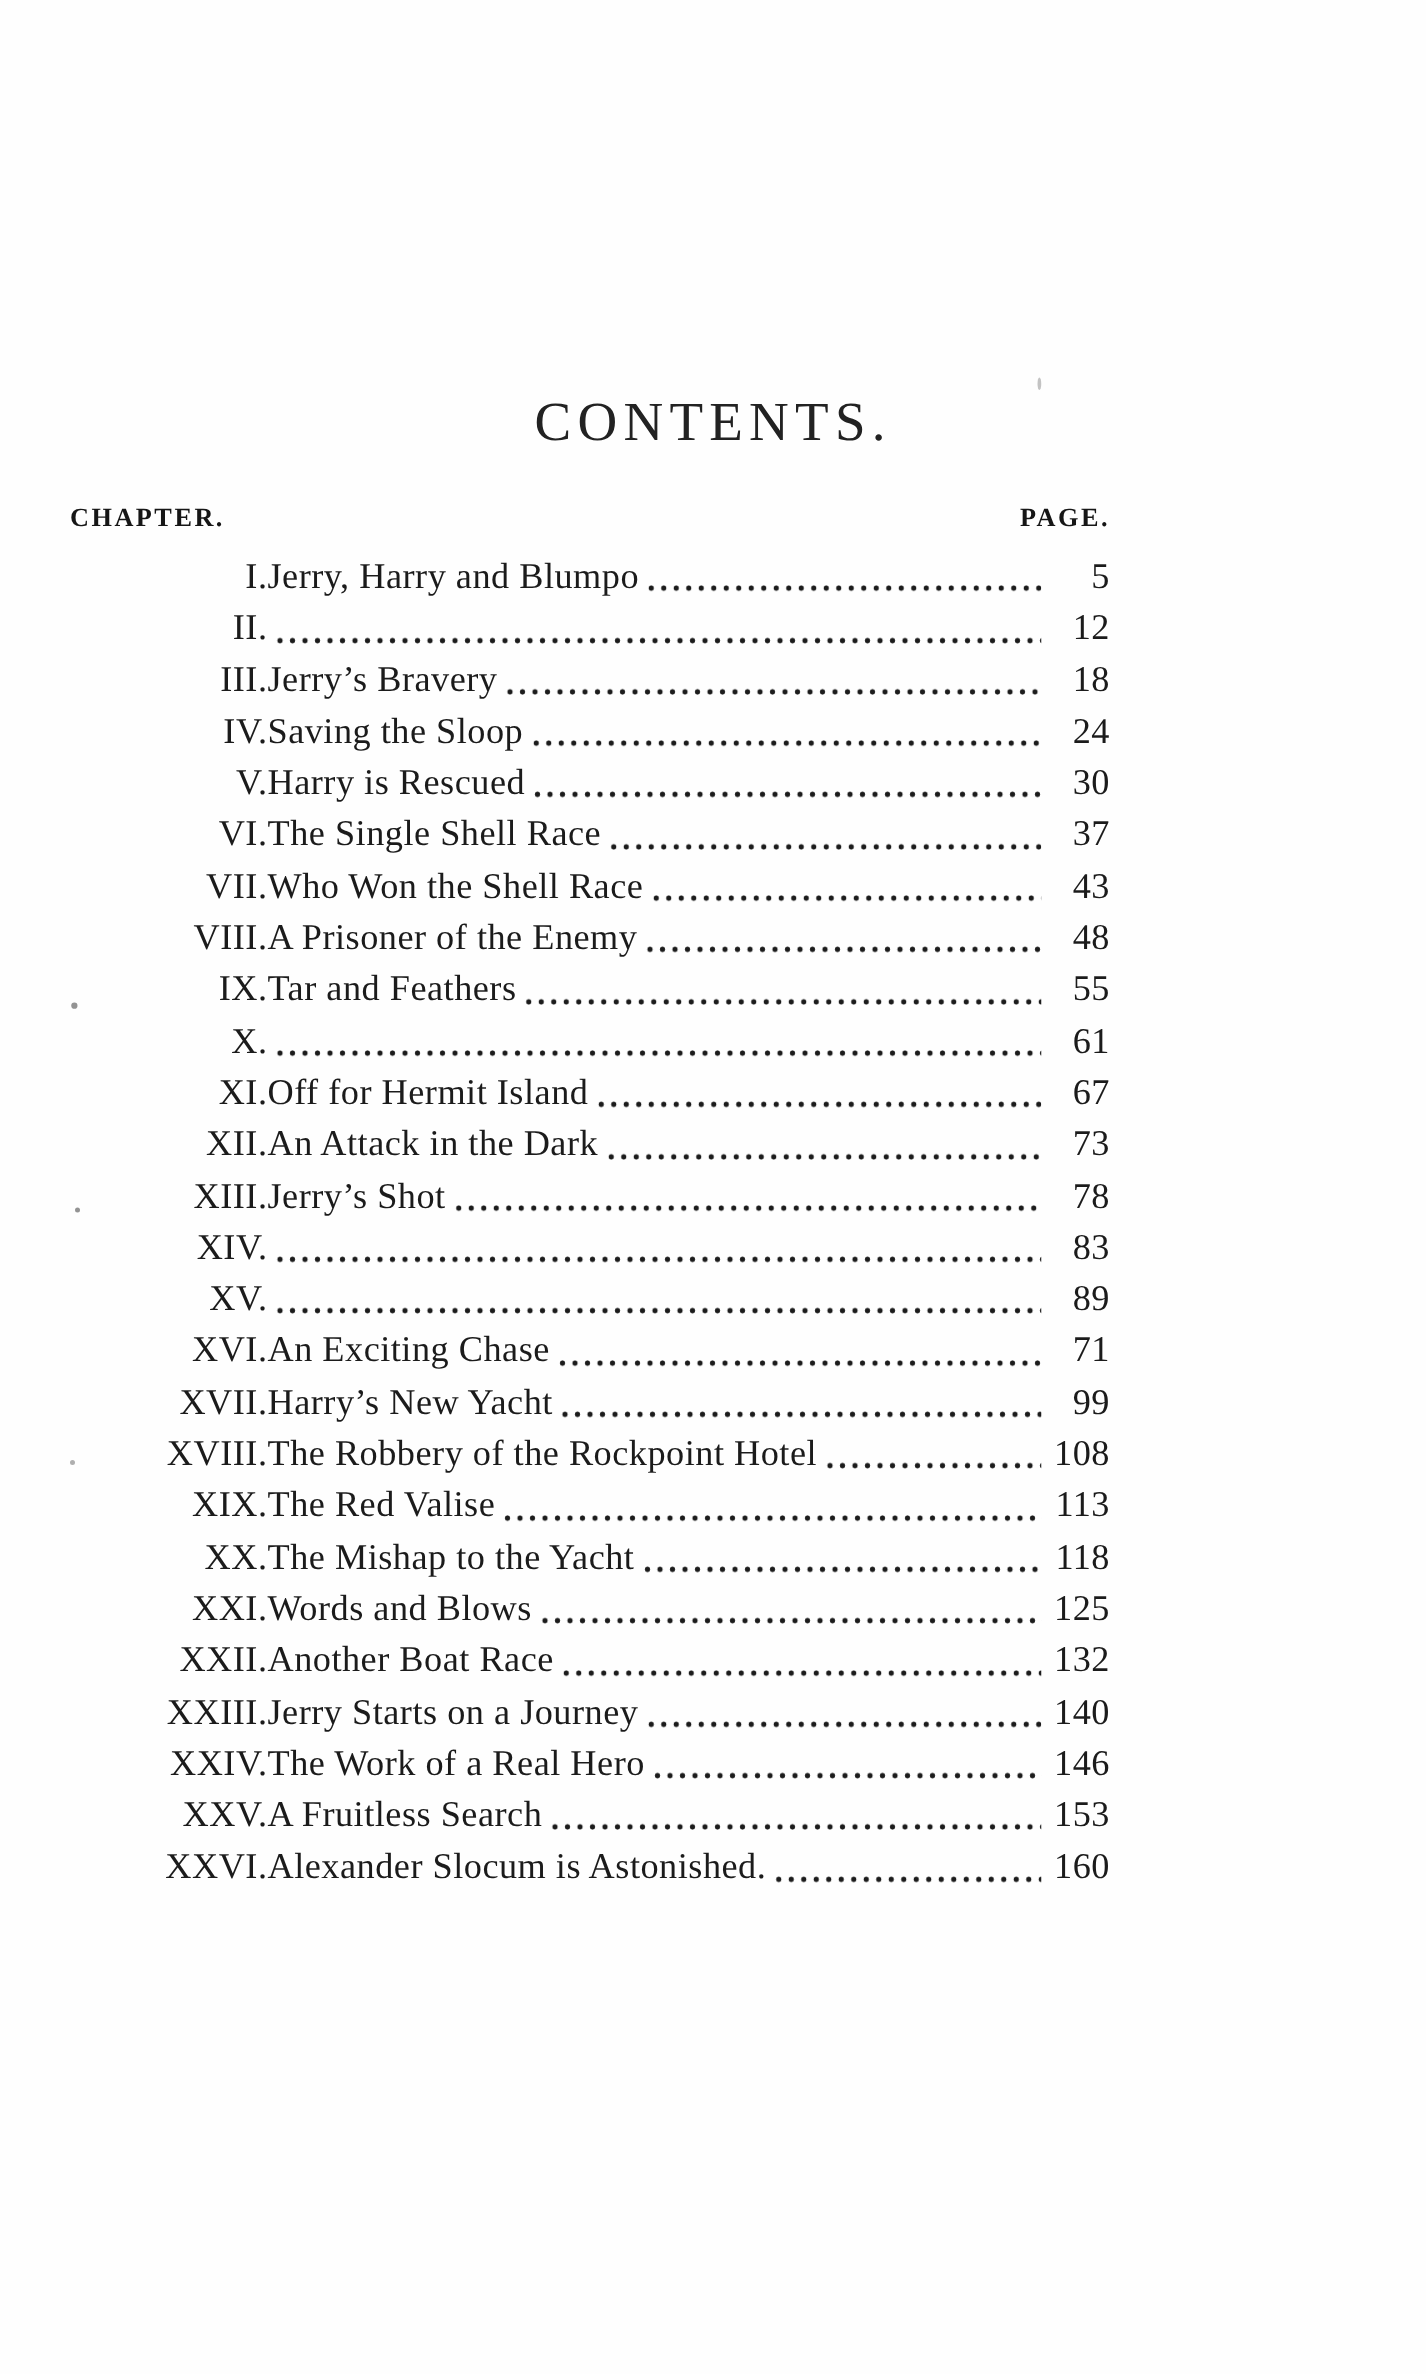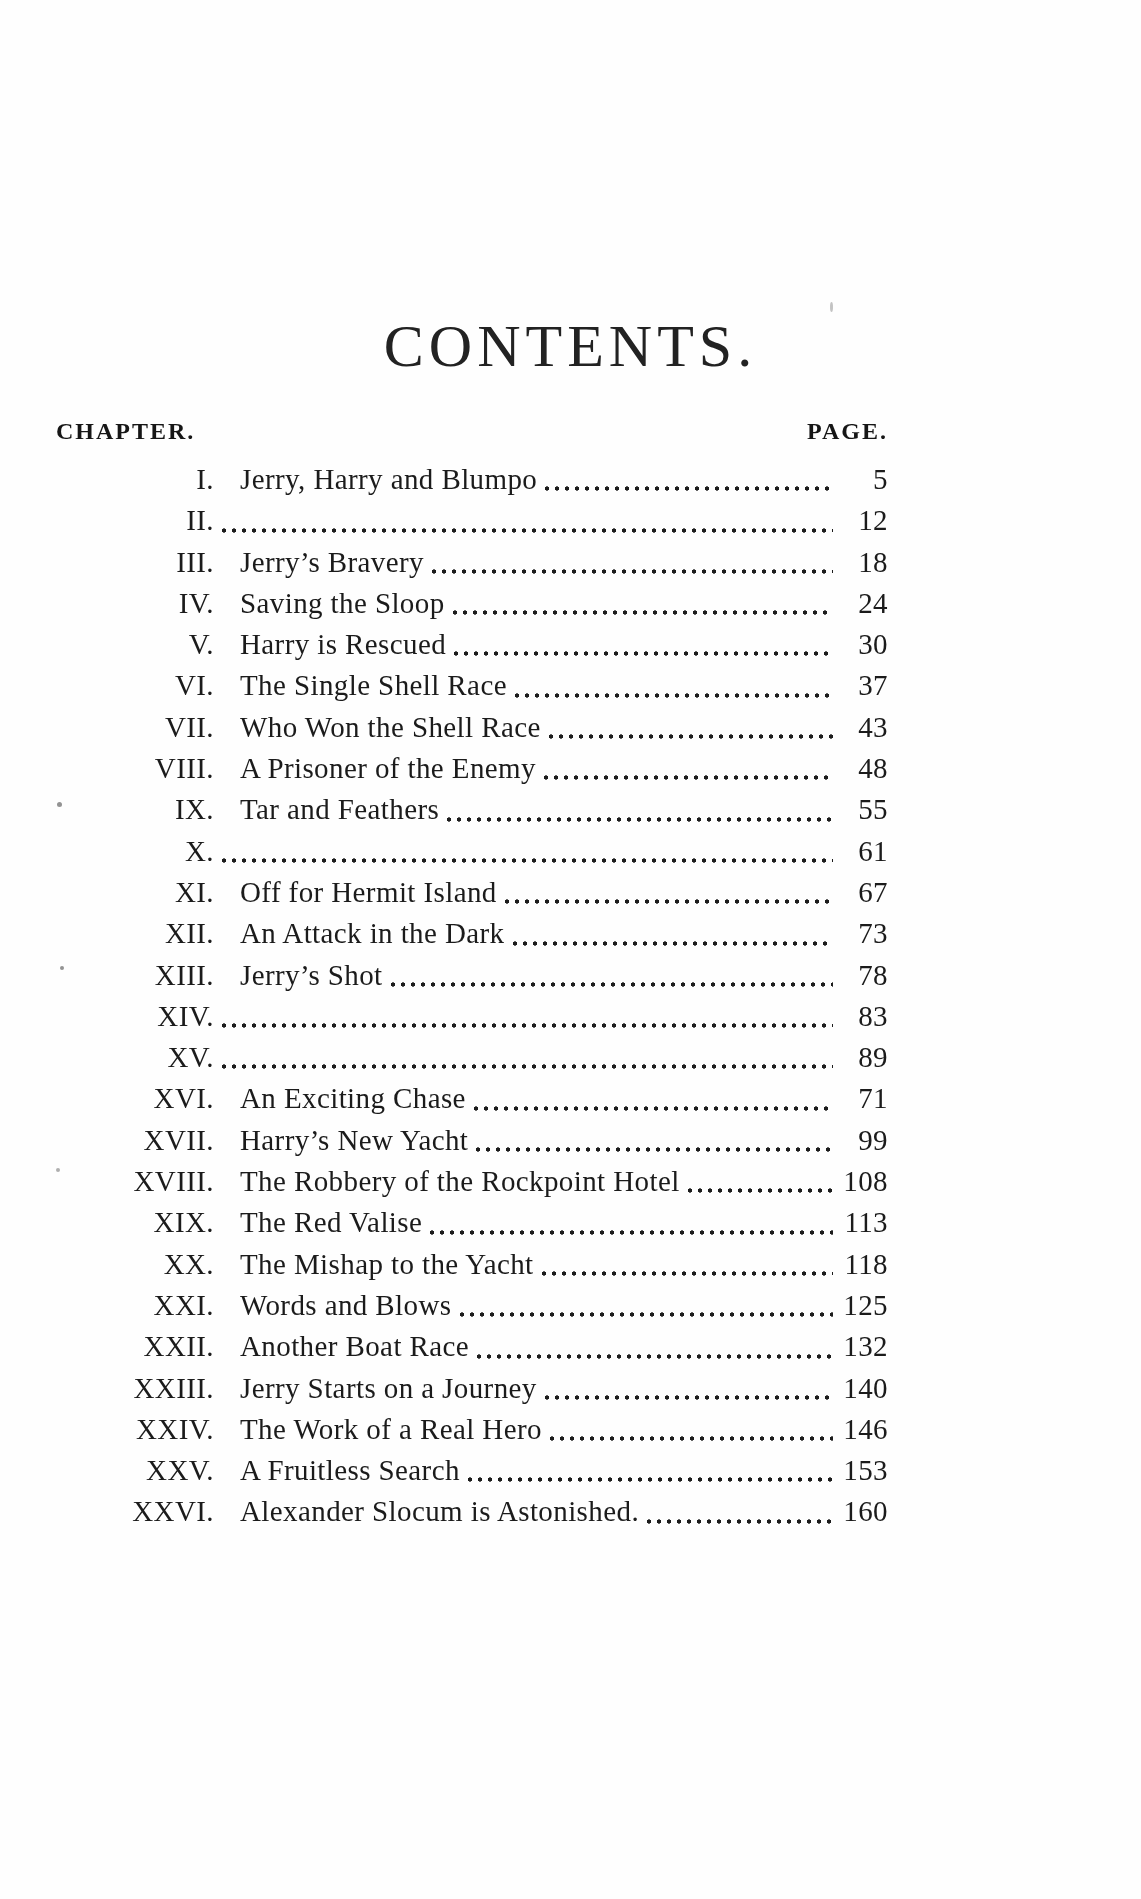--- a/index.html
+++ b/index.html
@@ -13,35 +13,35 @@
     height: 1899px;
     margin: 0 auto;
     background: #fefefe;
     color: #1b1b1b;
     font-family: "Liberation Serif", "DejaVu Serif", serif;
     overflow: hidden;
   }
   .contents-title {
     padding-top: 316px;
     text-align: center;
-    font-size: 60px;
+    font-size: 44px;
     letter-spacing: 5px;
     line-height: 1;
     color: #222;
   }
   .toc-wrap {
     width: 832px;
     margin: 0 auto;
     margin-left: 56px;
   }
   .header-row {
     display: flex;
     justify-content: space-between;
     margin-top: 42px;
-    font-size: 24px;
+    font-size: 21px;
     font-weight: bold;
     letter-spacing: 2px;
     color: #161616;
   }
   .toc-list {
     margin-top: 14px;
   }
   .toc-row {
     display: flex;
     align-items: stretch;
@@ -50,21 +50,21 @@
     font-size: 29px;
     letter-spacing: 0.4px;
     white-space: nowrap;
   }
   .numeral {
     width: 158px;
     flex: 0 0 158px;
     text-align: right;
   }
   .entry-title {
-    margin-left: 26px;
+    margin-left: 0;
   }
   .leader {
     flex: 1 1 auto;
     min-width: 26px;
     align-self: stretch;
     margin: 0 3px 0 5px;
     background-image: radial-gradient(circle, #1c1c1c 1.9px, rgba(0,0,0,0) 2.4px);
     background-size: 10px 5px;
     background-repeat: repeat-x;
     background-position: left calc(100% - 9px);

